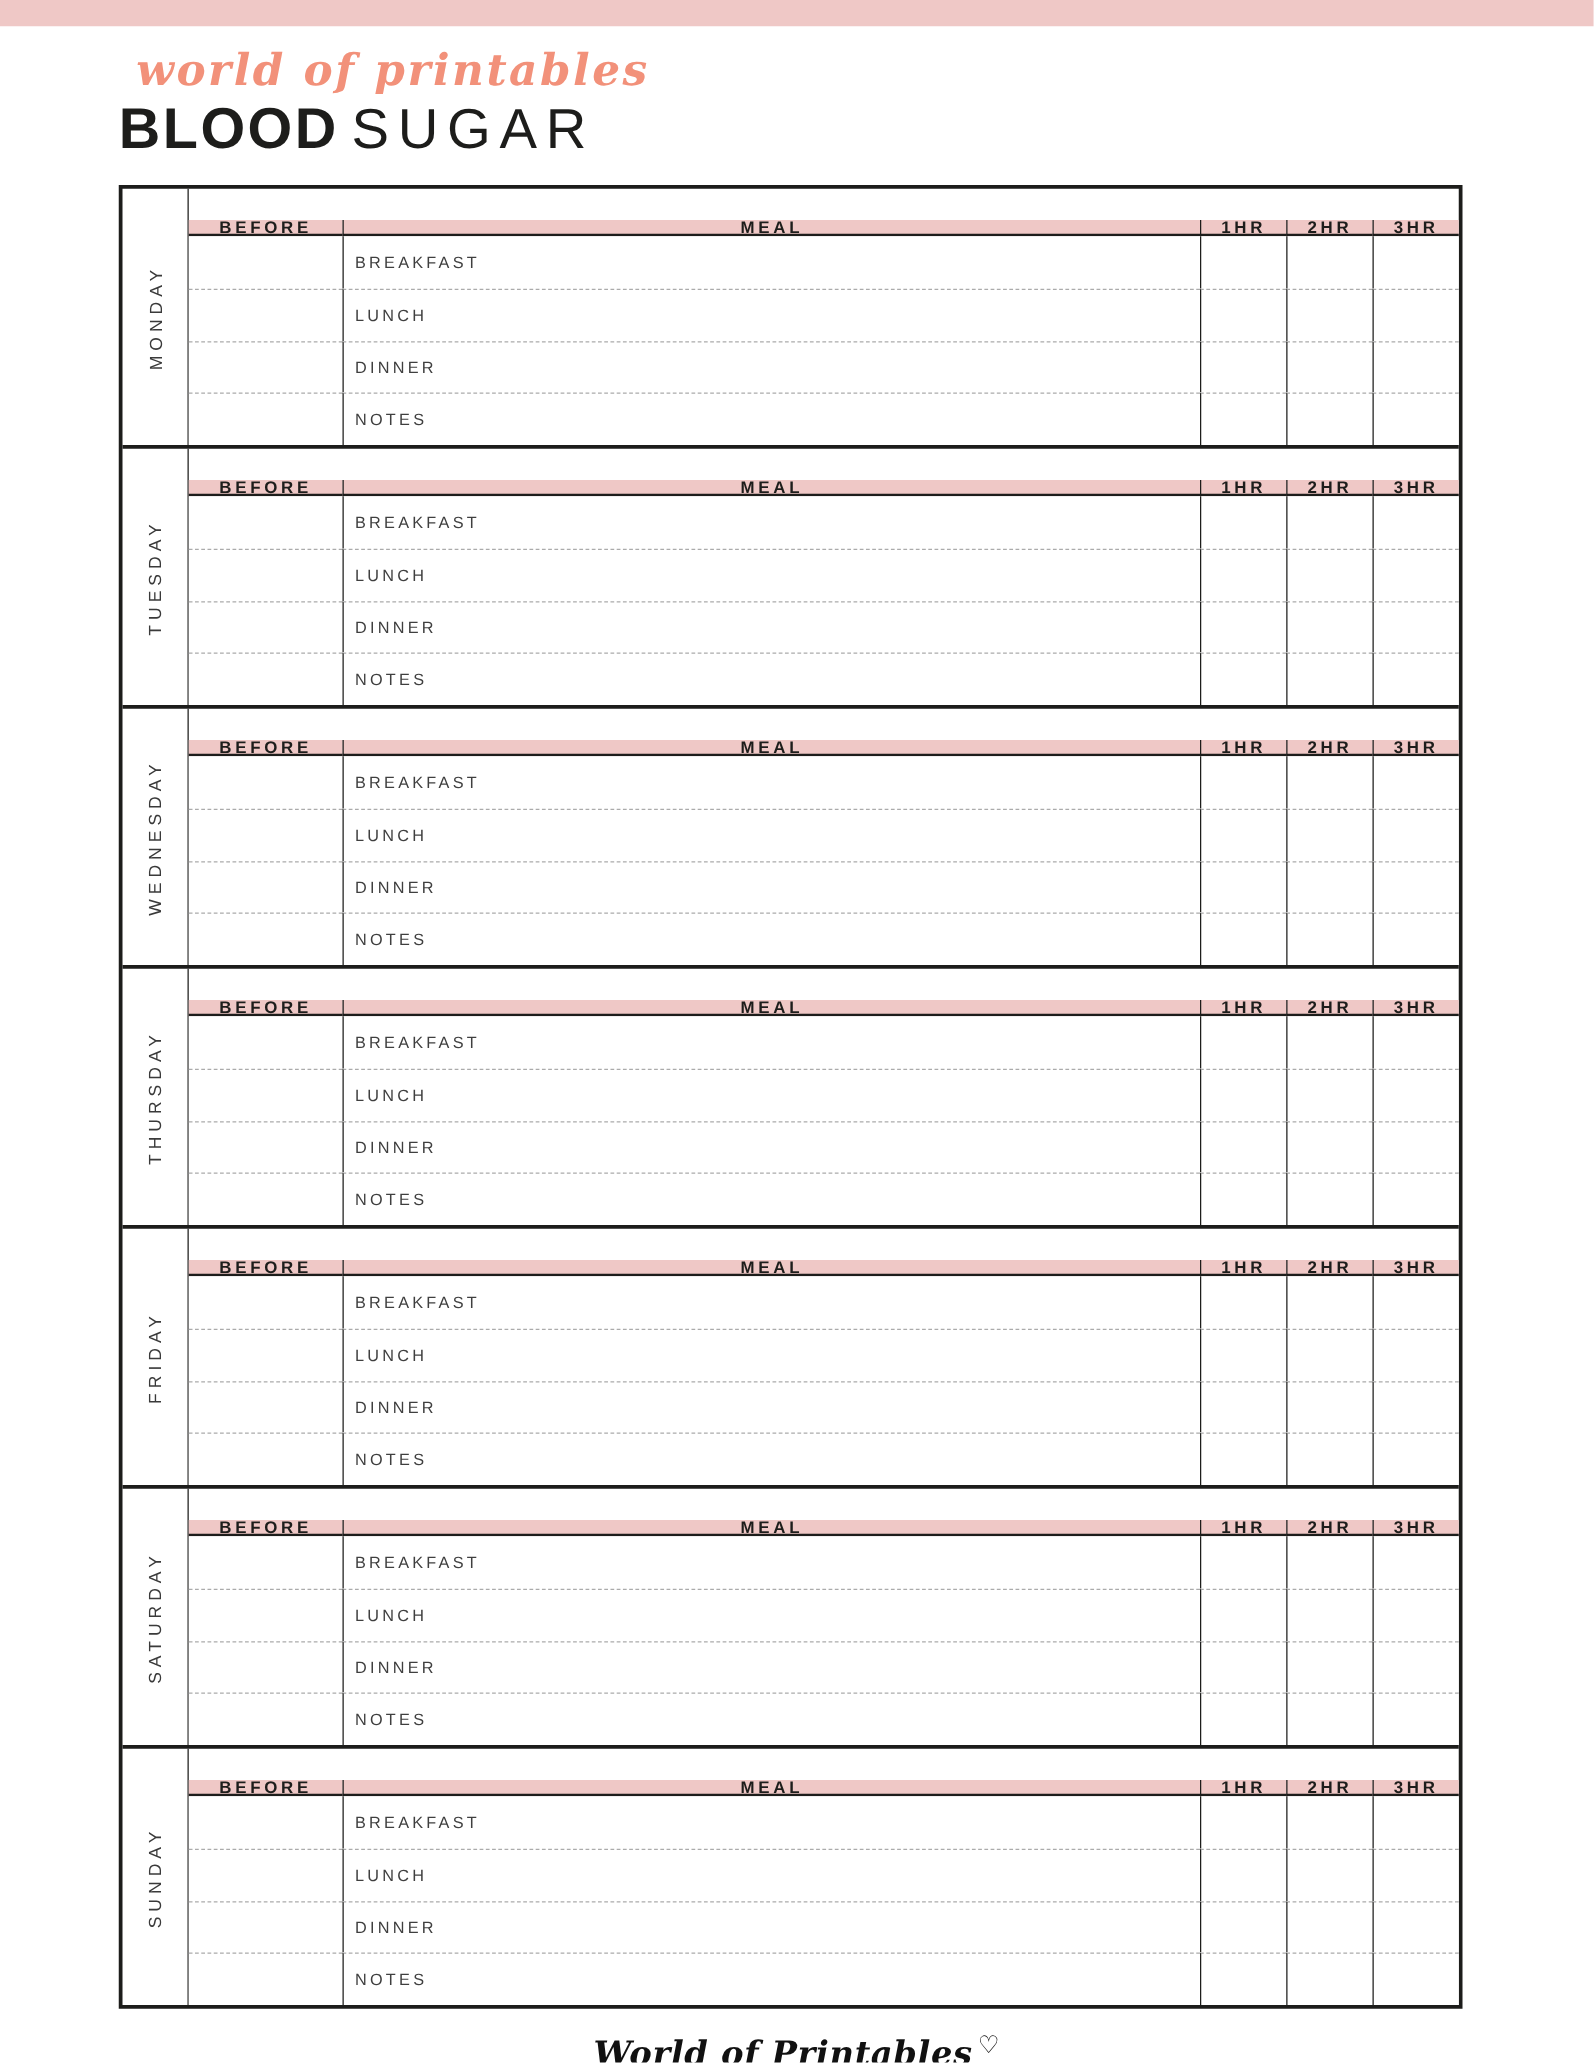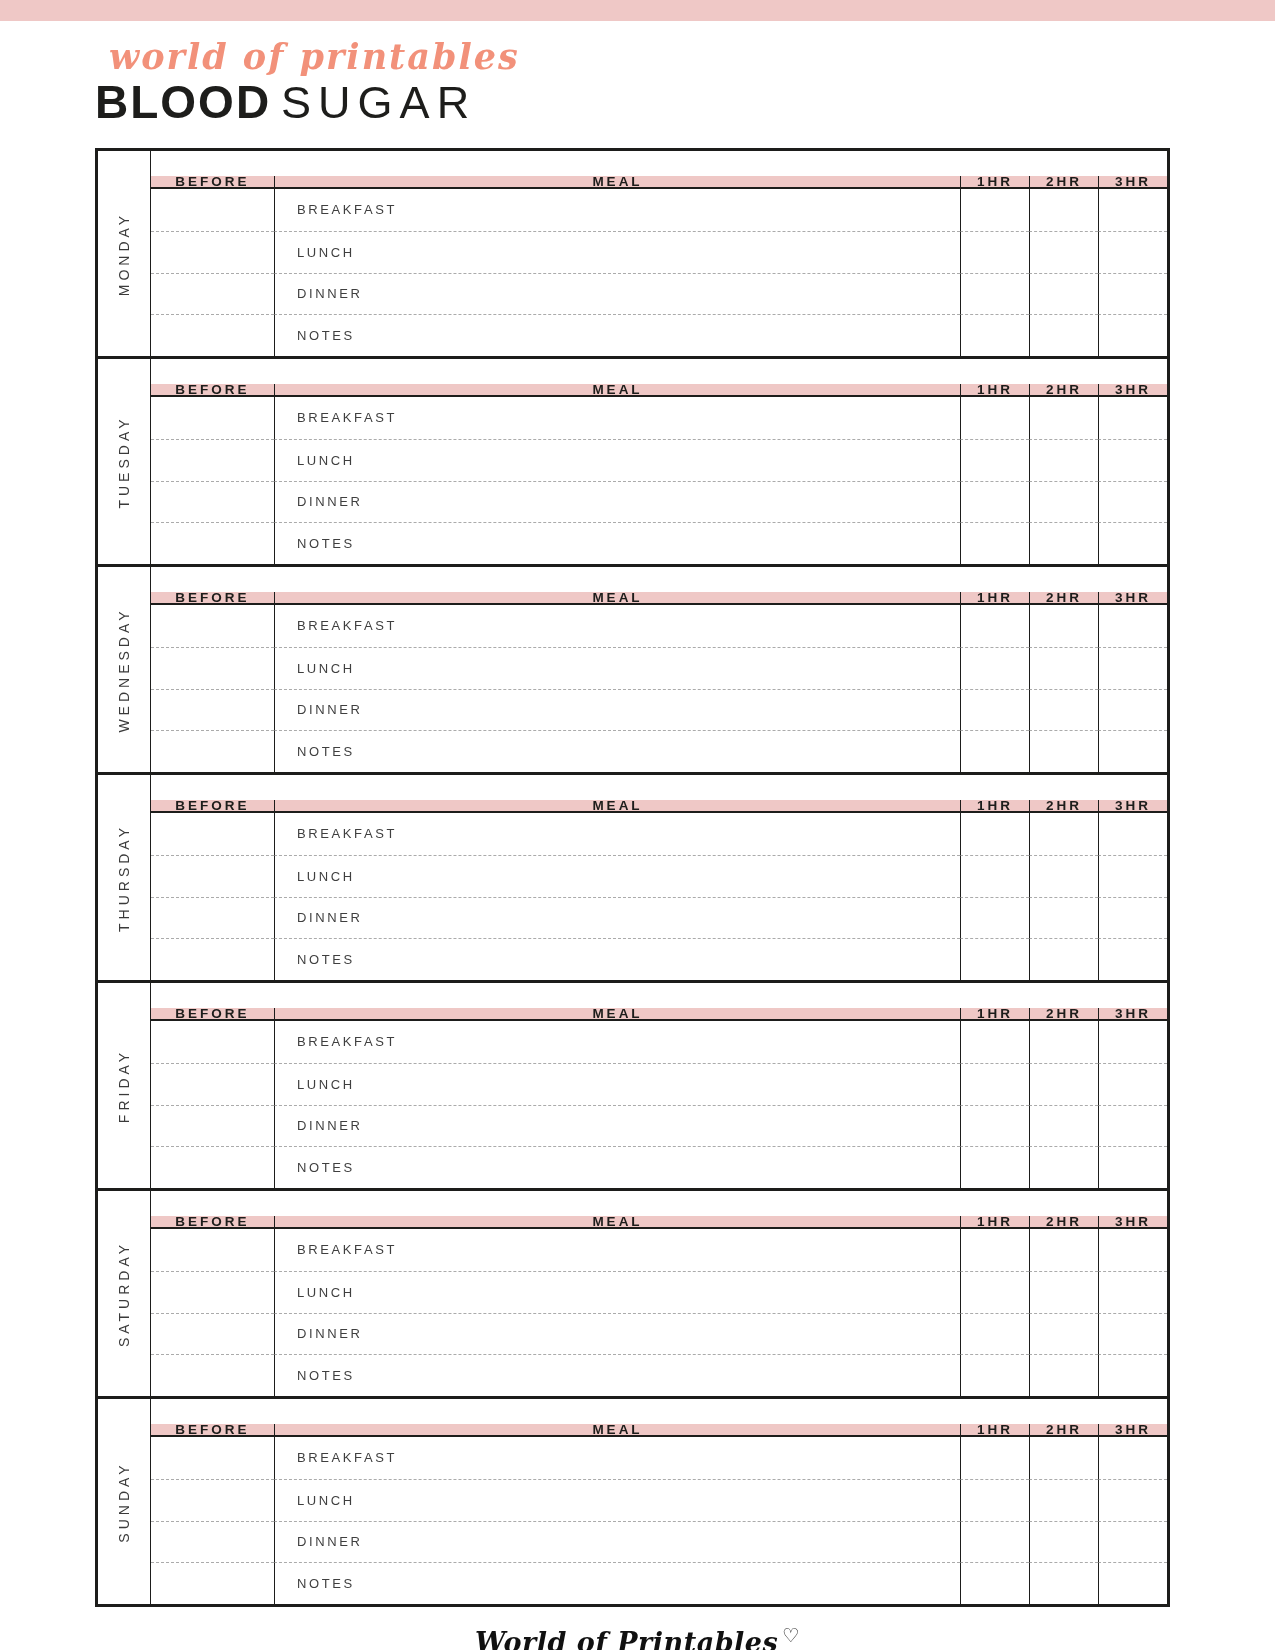--- a/index.html
+++ b/index.html
@@ -51,21 +51,21 @@
     background:var(--pink);
     border-bottom:2.6px solid var(--ink);
     display:flex;align-items:center;justify-content:center;
     font-weight:700;font-size:13.5px;letter-spacing:3px;color:var(--ink);margin-top:25px;}
   .vline{border-left:1.4px solid var(--ink);}
 
   .bcell{background:#fff;}
   .dash{border-top:1.3px dashed var(--dash);}
   .meal-cell{
     display:flex;align-items:center;
-    padding-left:22px;
+    padding-left:9px;
     font-size:13px;font-weight:400;letter-spacing:2.6px;color:var(--label);}
 
   
   .footer{
     margin-top:17px;text-align:center;color:#111;
     font-family:"DejaVu Serif",serif;font-style:italic;font-weight:700;
     font-size:27px;letter-spacing:0.5px;}
   .heart{font-family:"DejaVu Sans",sans-serif;font-style:normal;
     font-size:0.72em;vertical-align:super;margin-left:4px;}
 </style>

